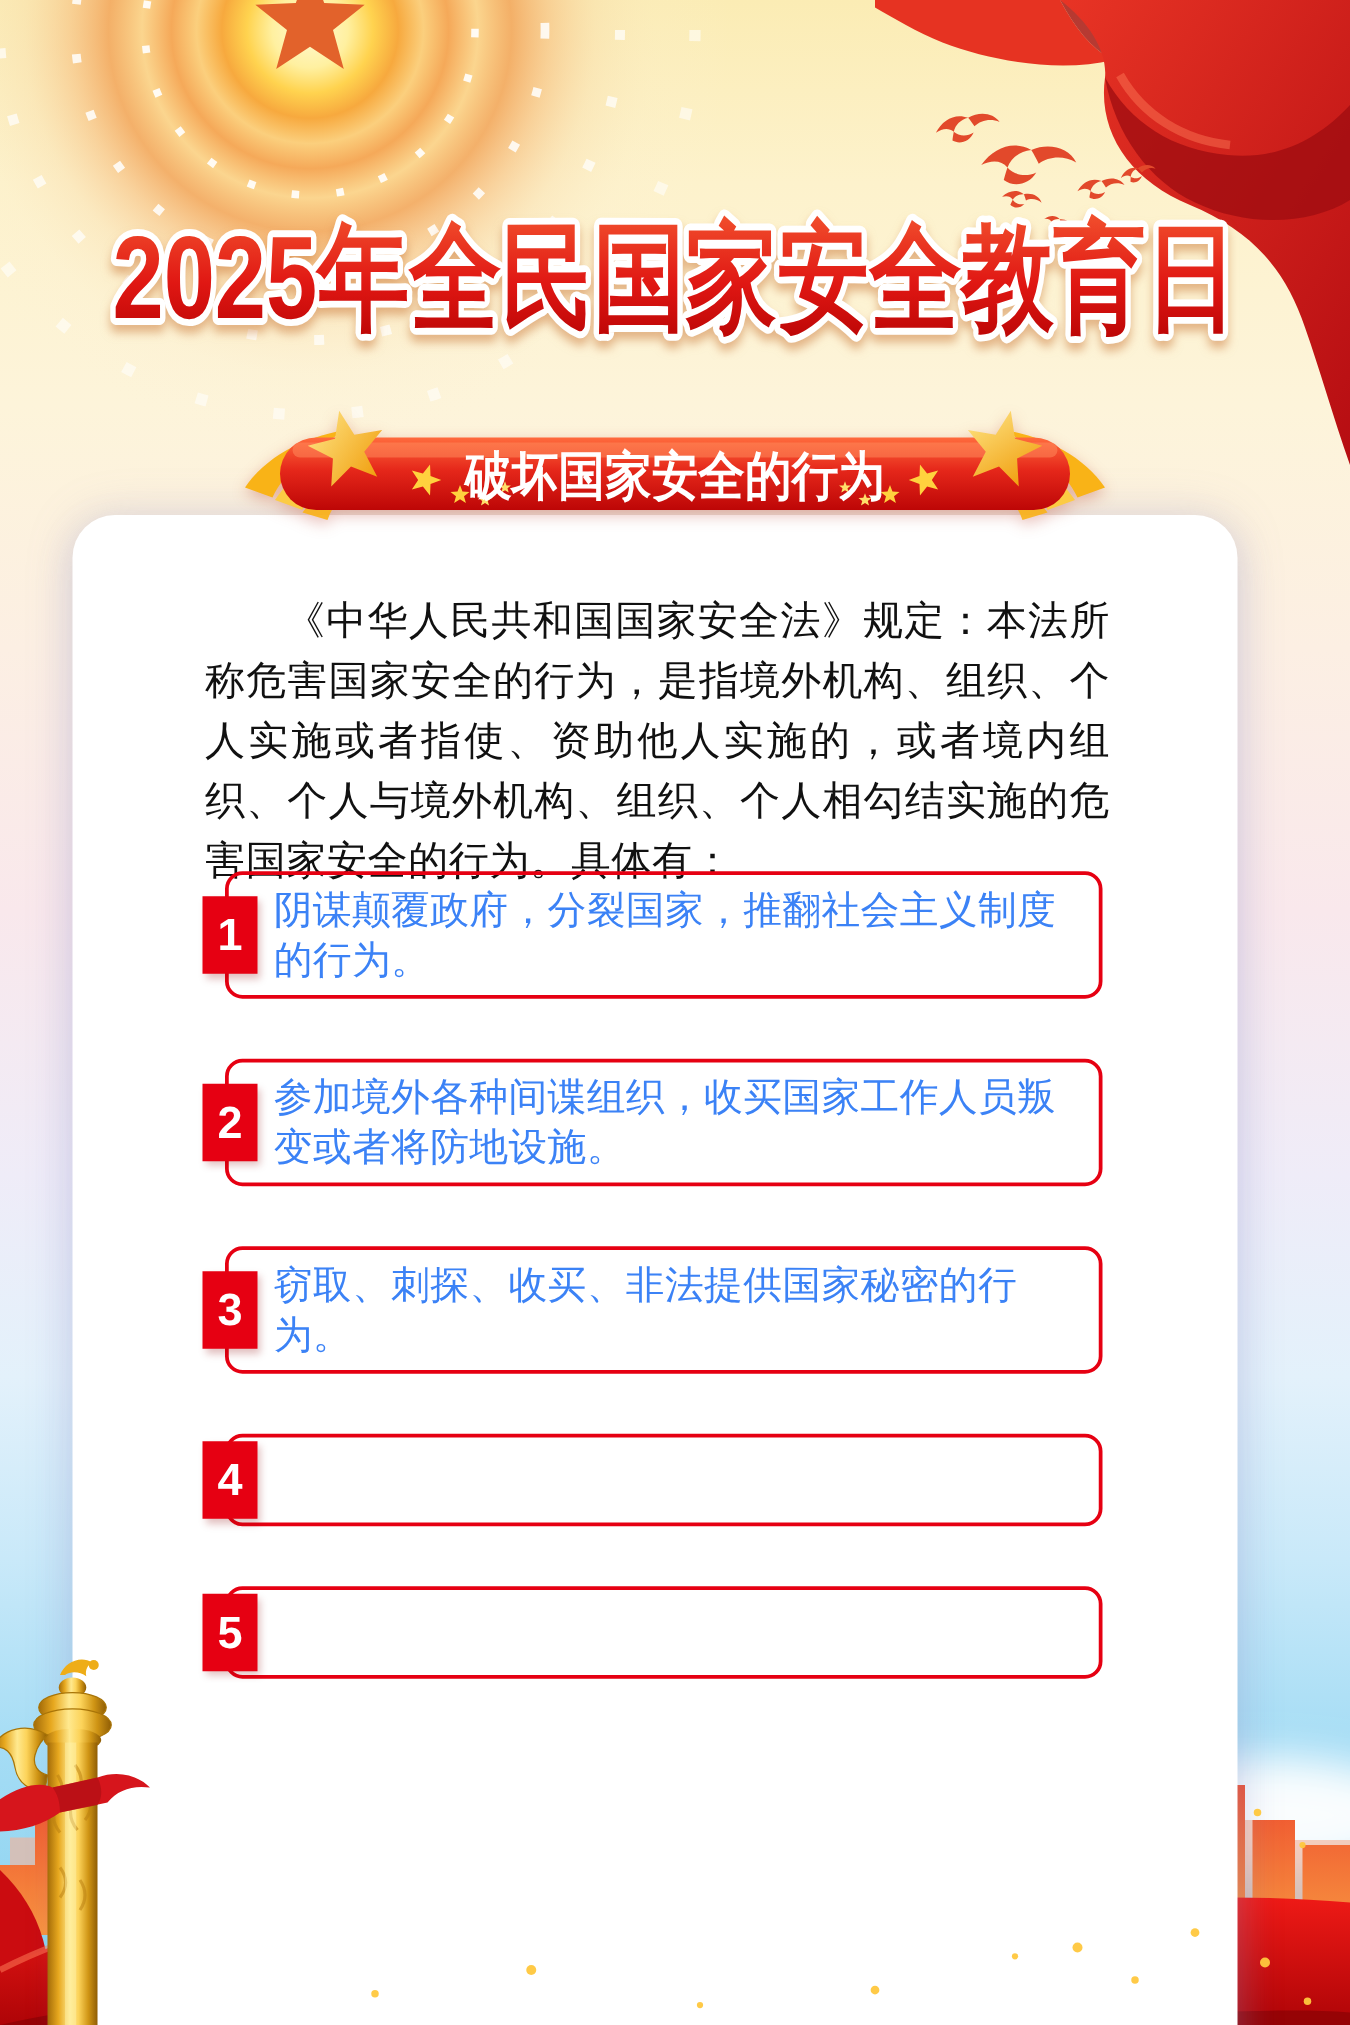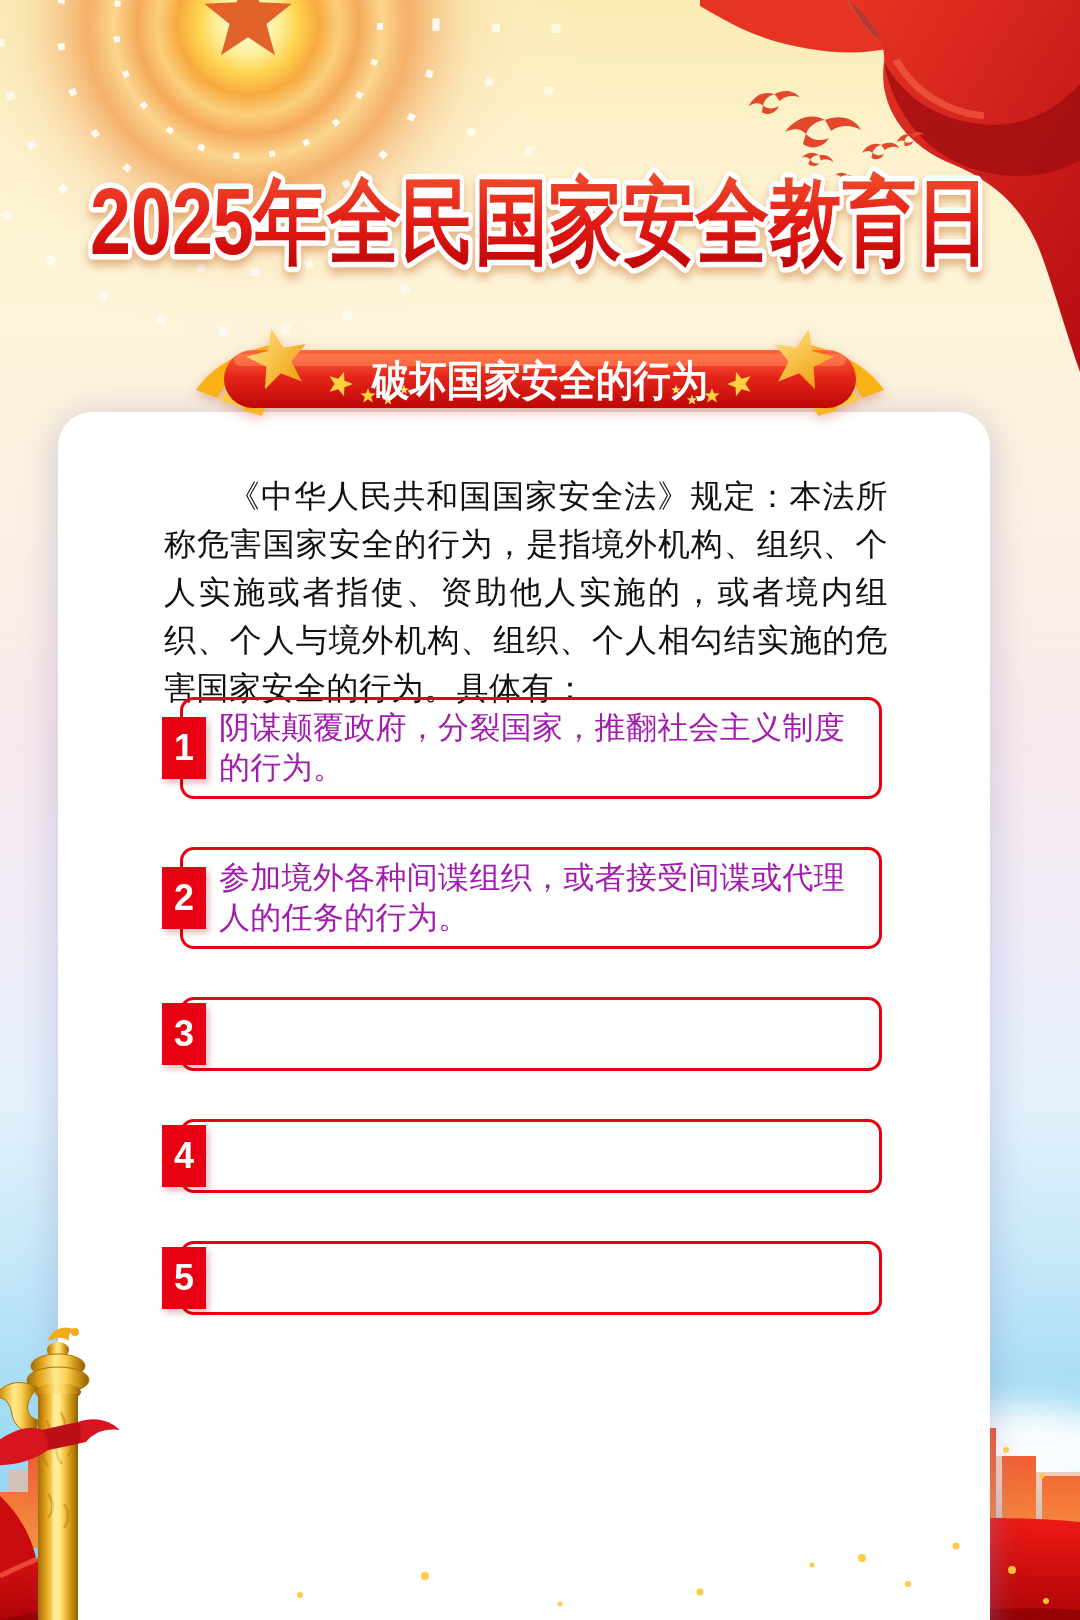--- a/index.html
+++ b/index.html
@@ -40,21 +40,21 @@
   }
   .items{position:absolute;top:285px;left:122px;width:702px;}
   .item{
     position:relative;box-sizing:border-box;
     border:3px solid #e60012;border-radius:14px;
     min-height:74px;margin-bottom:48px;
     padding:8px 12px 8px 36px;
     display:flex;align-items:center;
   }
   .item:last-child{margin-bottom:0;}
-  .item-text{font-size:31px;line-height:40px;color:#a21caf;letter-spacing:.3px;}
+  .item-text{font-size:31px;line-height:40px;color:#3b82f6;letter-spacing:.3px;}
   .badge{
     position:absolute;left:-21px;top:50%;transform:translateY(-50%);
     width:44px;height:62px;background:#e60012;color:#fff;
     font-size:36px;font-weight:bold;
     display:flex;align-items:center;justify-content:center;
     box-shadow:3px 4px 6px rgba(140,0,0,.25);
   }
 </style>
 </head>
 <body>
@@ -235,24 +235,25 @@
   <main class="abs card">
     <p class="intro">《中华人民共和国国家安全法》规定：本法所称危害国家安全的行为，是指境外机构、组织、个人实施或者指使、资助他人实施的，或者境内组织、个人与境外机构、组织、个人相勾结实施的危害国家安全的行为。具体有：</p>
 
     <div class="items">
       <div class="item">
         <span class="badge">1</span>
         <span class="item-text">阴谋颠覆政府，分裂国家，推翻社会主义制度的行为。</span>
       </div>
       <div class="item">
         <span class="badge">2</span>
-        <span class="item-text">参加境外各种间谍组织，或者接受间谍或代理人的任务的行为。</span>
+        <span class="item-text">参加境外各种间谍组织，收买国家工作人员叛变或者将防地设施。</span>
       </div>
       <div class="item">
         <span class="badge">3</span>
+        <span class="item-text">窃取、刺探、收买、非法提供国家秘密的行为。</span>
       </div>
       <div class="item">
         <span class="badge">4</span>
       </div>
       <div class="item">
         <span class="badge">5</span>
       </div>
     </div>
   </main>
 

